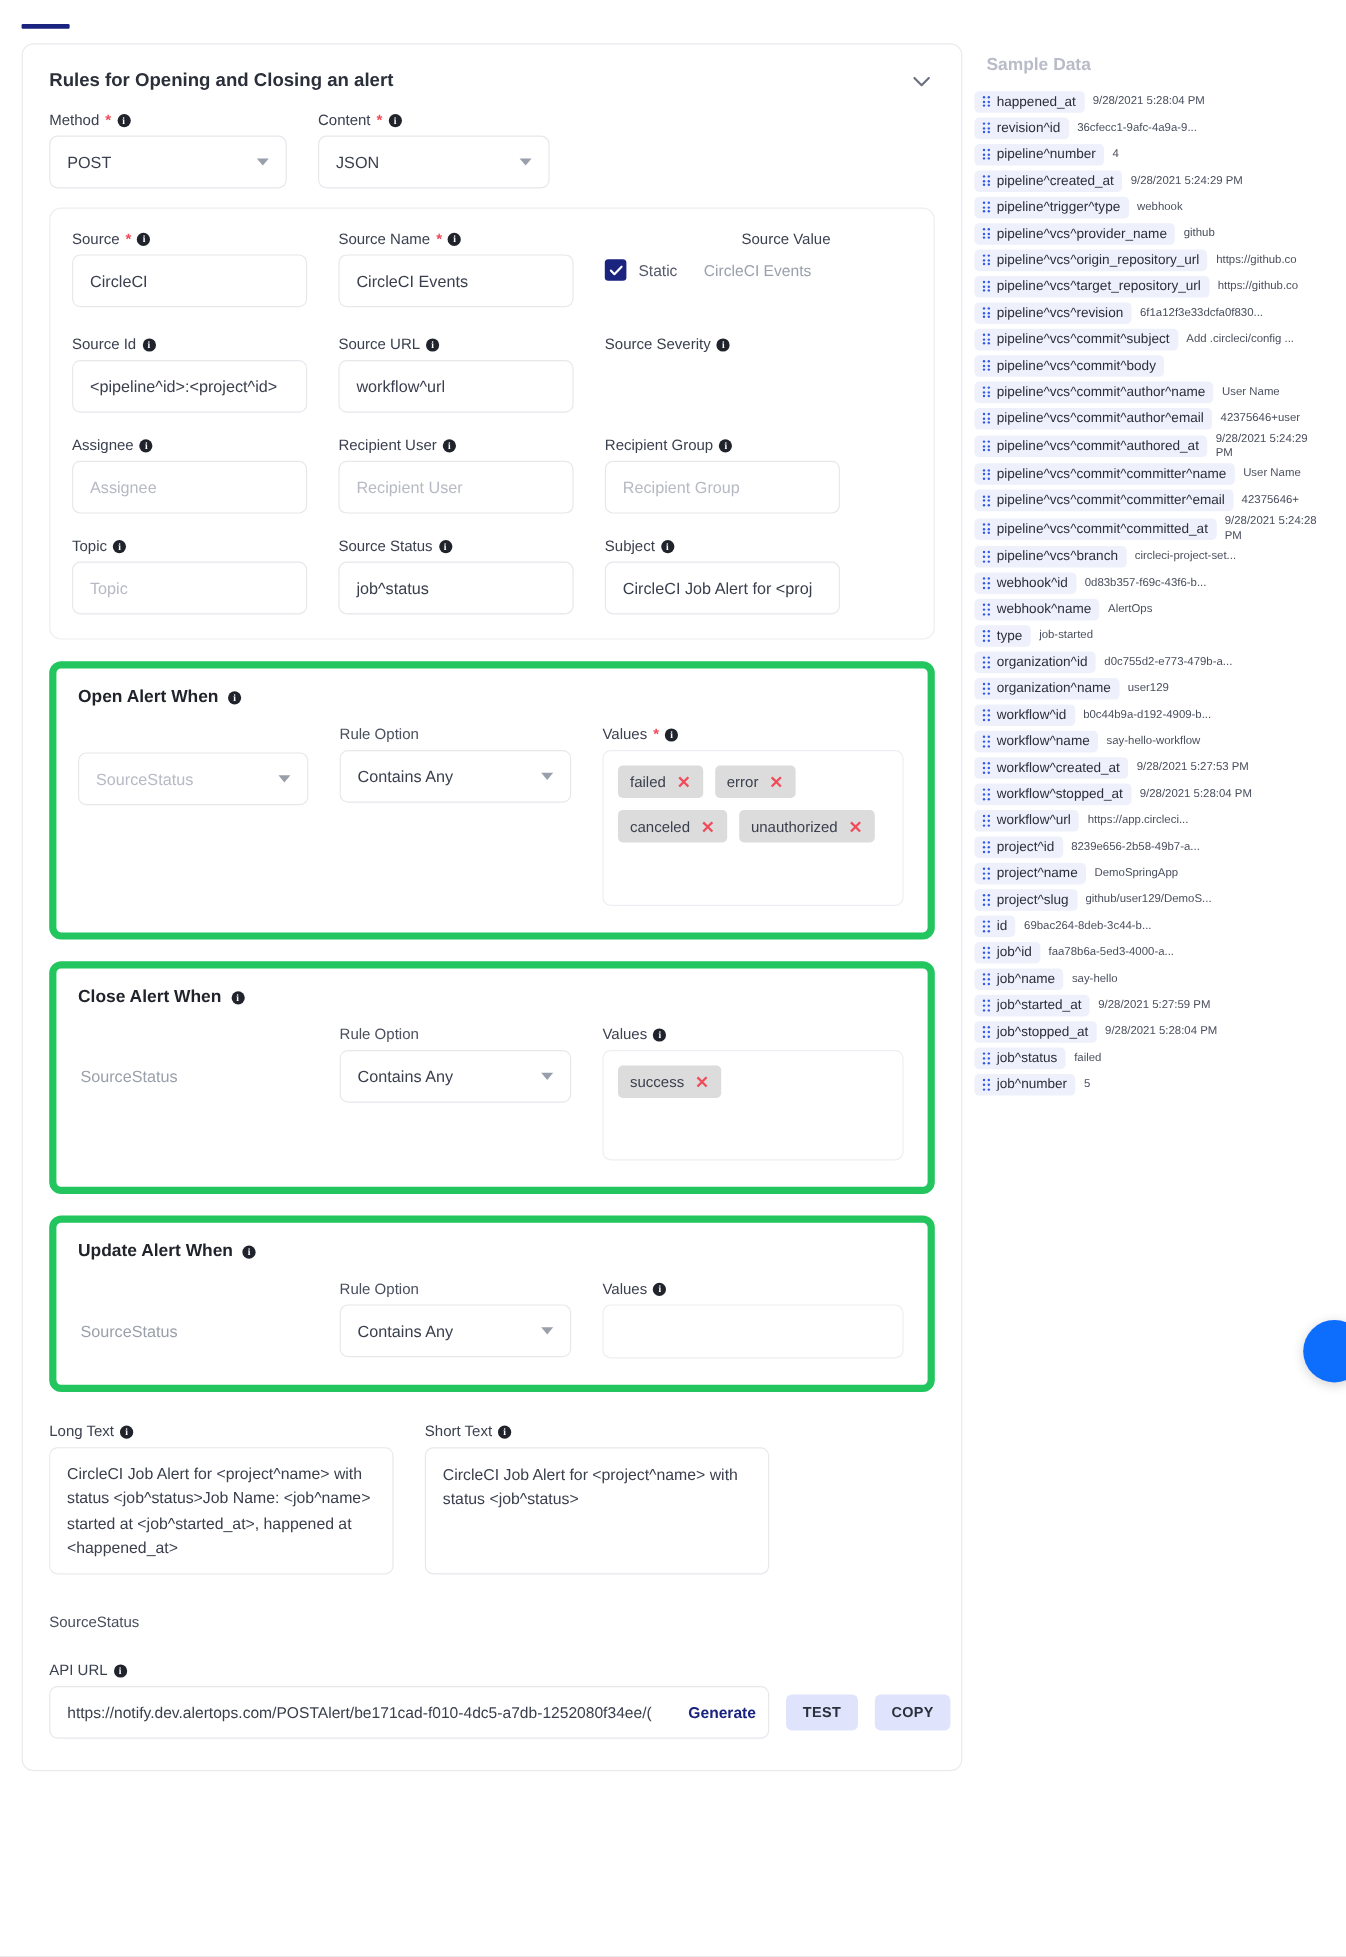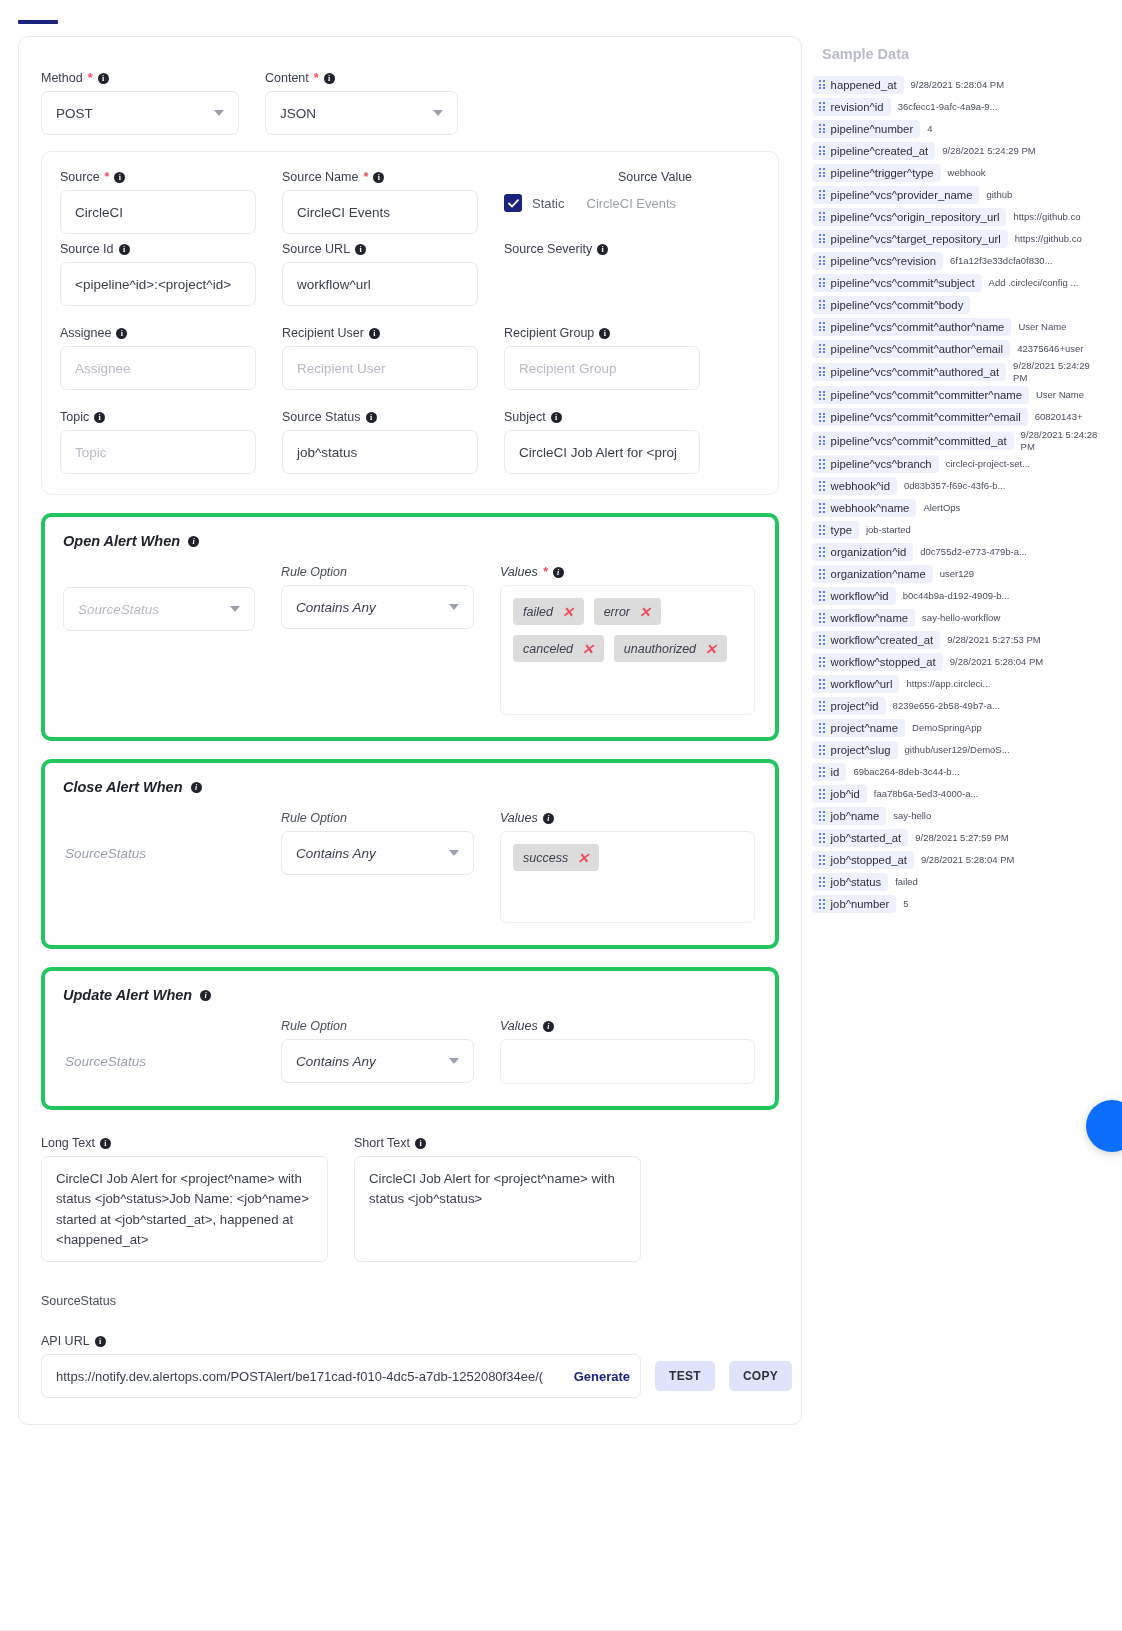--- a/index.html
+++ b/index.html
@@ -66,21 +66,21 @@
   .g3 { width:196px; }
 
   
   .srcval { padding-top:26px; display:flex; align-items:center; gap:10px; }
   .cbx { width:18px;height:18px;border-radius:3px;background:#1a237e;display:flex;align-items:center;justify-content:center;flex:0 0 auto; }
   .cbx svg { display:block; }
   .cbx-label { font-size:13px; color:#555b69; }
   .srcval-txt { font-size:13px; color:#9aa0ab; margin-left:12px; }
 
   
-  .rule { border:4px solid #22c55e; border-radius:10px; padding:16px 20px 22px 18px; margin-top:18px;font-style:italic; }
+  .rule { border:6px solid #22c55e; border-radius:10px; padding:16px 20px 22px 18px; margin-top:18px; }
   .rule-head { font-size:14.5px; font-weight:bold; color:#20232b; display:flex; align-items:center; gap:8px; }
   .rule-body { display:flex; gap:26px; margin-top:16px; align-items:flex-start; }
   .rc1 { width:192px; }
   .rc2 { width:193px; }
   .rc3 { flex:1; }
   .static-txt { font-size:13.5px; color:#9aa0ab; padding:13px 2px; }
   .spacer-lbl { height:22px; }
 
   .chipbox { border:1px solid #eceef1; border-radius:7px; min-height:130px; padding:12px 12px; display:flex; flex-wrap:wrap; gap:10px; align-content:flex-start; }
   .chipbox.short { min-height:92px; }
@@ -146,20 +146,28 @@
 <body>
 
 <div class="page-title-wrap">
   <div class="title-rule"></div>
 </div>
 
 <div class="split">
 
   <div class="card">
 
+    <div class="card-head">
+      <div class="card-title">Rules for Opening and Closing an alert</div>
+      <div class="chev">
+        <svg width="14" height="9" viewBox="0 0 14 9">
+            <path d="M1 1 L7 7 L13 1" stroke="#6b7080" stroke-width="1.8" fill="none" stroke-linecap="round" stroke-linejoin="round"></path>
+          </svg>
+      </div>
+    </div>
 
     <div class="row2">
       <div class="col-s">
         <div class="lbl">
           <span>Method</span>
             <span class="star">*</span>
           <span class="info">i</span>
         </div>
         <div class="fld sel">
           <span>POST</span>
@@ -211,21 +219,21 @@
               <svg width="11" height="9" viewBox="0 0 11 9">
                   <path d="M1 4.5 L4 7.5 L10 1.2" stroke="#fff" stroke-width="1.8" fill="none" stroke-linecap="round" stroke-linejoin="round"></path>
                 </svg>
             </span>
             <span class="cbx-label">Static</span>
             <span class="srcval-txt">CircleCI Events</span>
           </div>
         </div>
       </div>
 
-      <div class="grid3" style="margin-top:8px">
+      <div class="grid3" style="margin-top:24px">
         <div class="g3">
           <div class="lbl">
             <span>Source Id</span>
             <span class="info">i</span>
           </div>
           <div class="fld">
               <span>&lt;pipeline^id&gt;:&lt;project^id&gt;</span>
             </div>
         </div>
         <div class="g3">
@@ -669,21 +677,21 @@
             <span class="grip">
               <i></i>
               <i></i>
               <i></i>
               <i></i>
               <i></i>
               <i></i>
             </span>
             <span>pipeline^vcs^commit^committer^email</span>
           </div>
-          <div class="sd-val nw">60820143+</div>
+          <div class="sd-val nw">42375646+</div>
         </div>
         <div class="sd-item">
           <div class="sd-key">
             <span class="grip">
               <i></i>
               <i></i>
               <i></i>
               <i></i>
               <i></i>
               <i></i>

